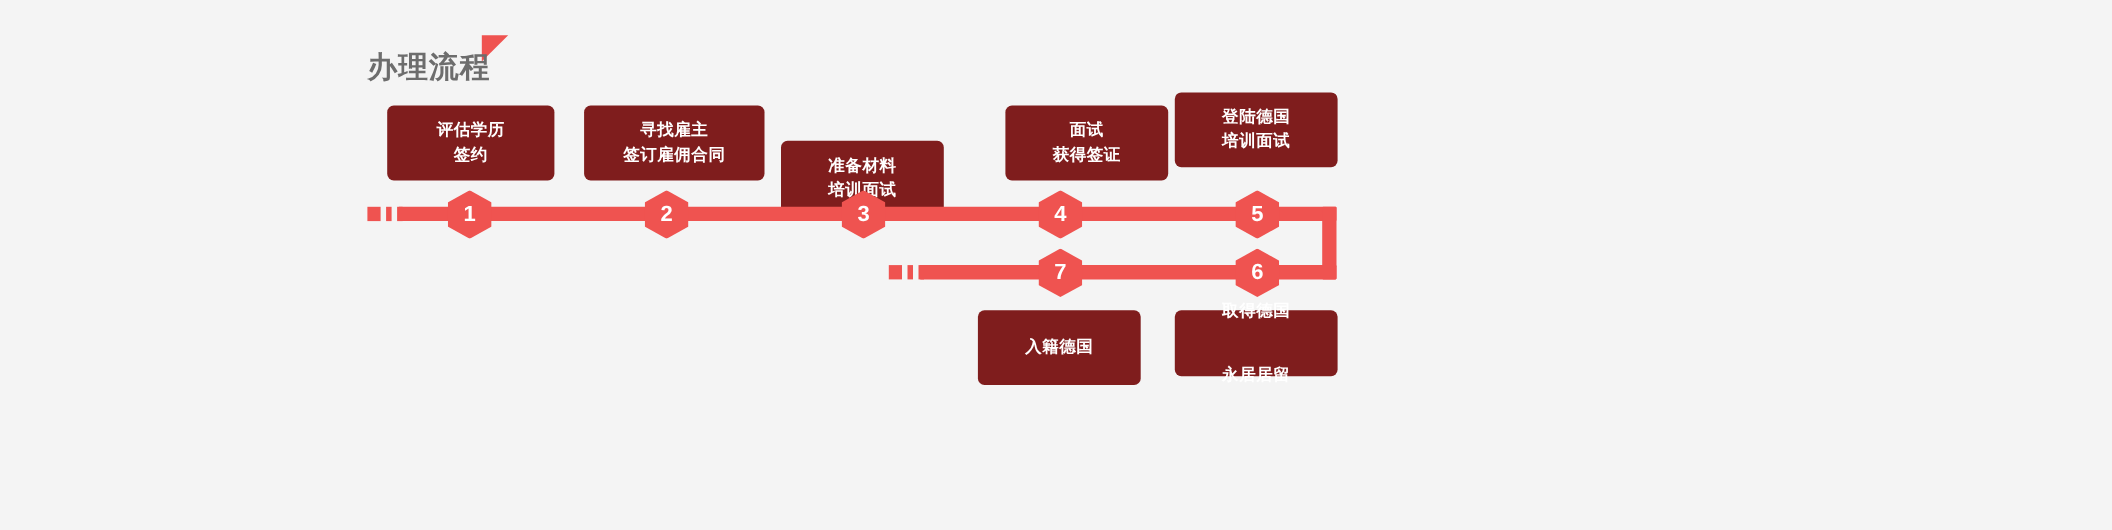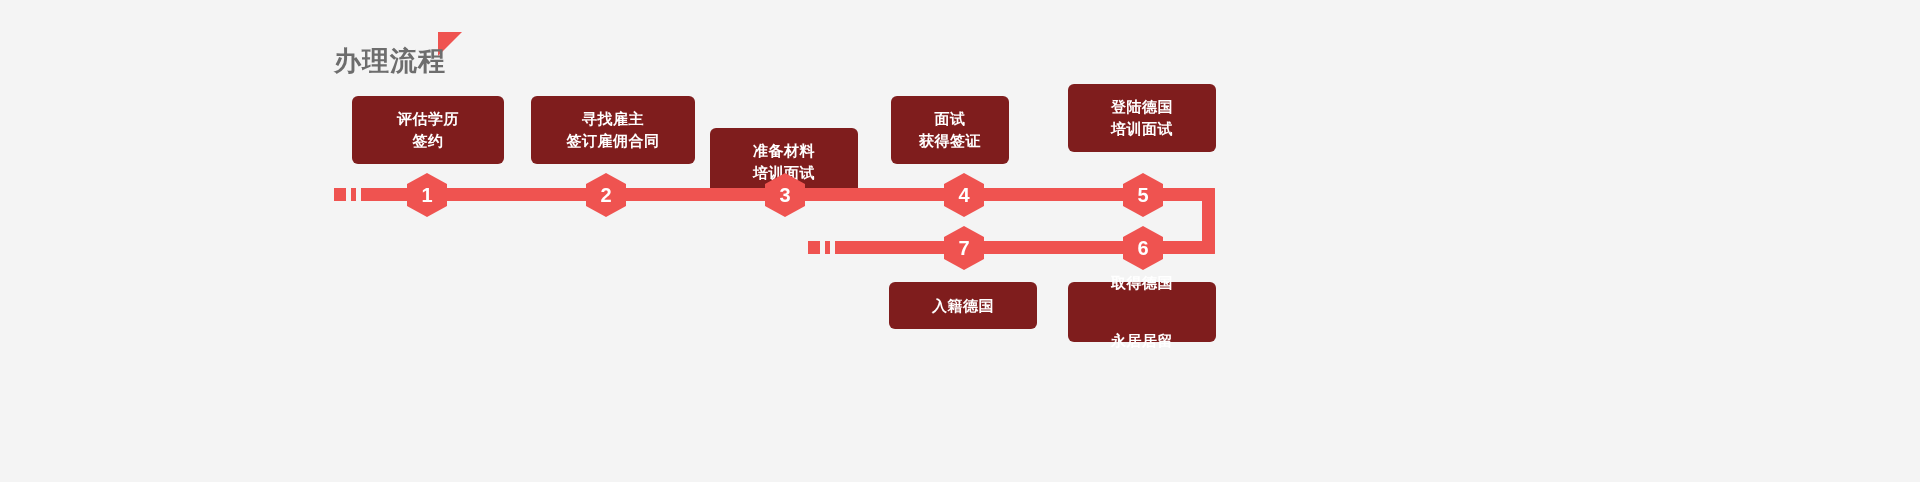--- a/index.html
+++ b/index.html
@@ -124,21 +124,21 @@
   <div class="proc-box" style="left:531px; top:96px; width:164px; height:68px;">
     <span class="line">寻找雇主</span>
     <span class="line">签订雇佣合同</span>
   </div>
 
   <div class="proc-box" style="left:710px; top:96px; width:148px; height:68px;margin-top:32px;">
     <span class="line">准备材料</span>
     <span class="line">培训面试</span>
   </div>
 
-  <div class="proc-box" style="left:891px; top:96px; width:118px; height:68px;">
+  <div class="proc-box" style="left:914px; top:96px; width:148px; height:68px;">
     <span class="line">面试</span>
     <span class="line">获得签证</span>
   </div>
 
   <div class="proc-box" style="left:1068px; top:84px; width:148px; height:68px;">
     <span class="line">登陆德国</span>
     <span class="line">培训面试</span>
   </div>
 
   <div class="lead-in" style="left:334px; top:188px;">
@@ -161,21 +161,21 @@
     <span class="dash-sq"></span>
     <span class="dash-bar"></span>
     <span class="dash-bar"></span>
   </div>
 
   <div class="rail rail-h" style="left:836px; top:241px; width:379px;"></div>
 
   <div class="step-marker" style="left:1123px; top:226px;">6</div>
   <div class="step-marker" style="left:944px; top:226px;">7</div>
 
-  <div class="proc-box" style="left:889px; top:282px; width:148px; height:47px;">
+  <div class="proc-box" style="left:889px; top:282px; width:148px; height:68px;">
     <span class="line">入籍德国</span>
   </div>
 
   <div class="proc-box" style="left:1068px; top:282px; width:148px; height:60px;gap:36px;">
     <span class="line">取得德国</span>
     <span class="line">永居居留</span>
   </div>
 
 </div>
 

